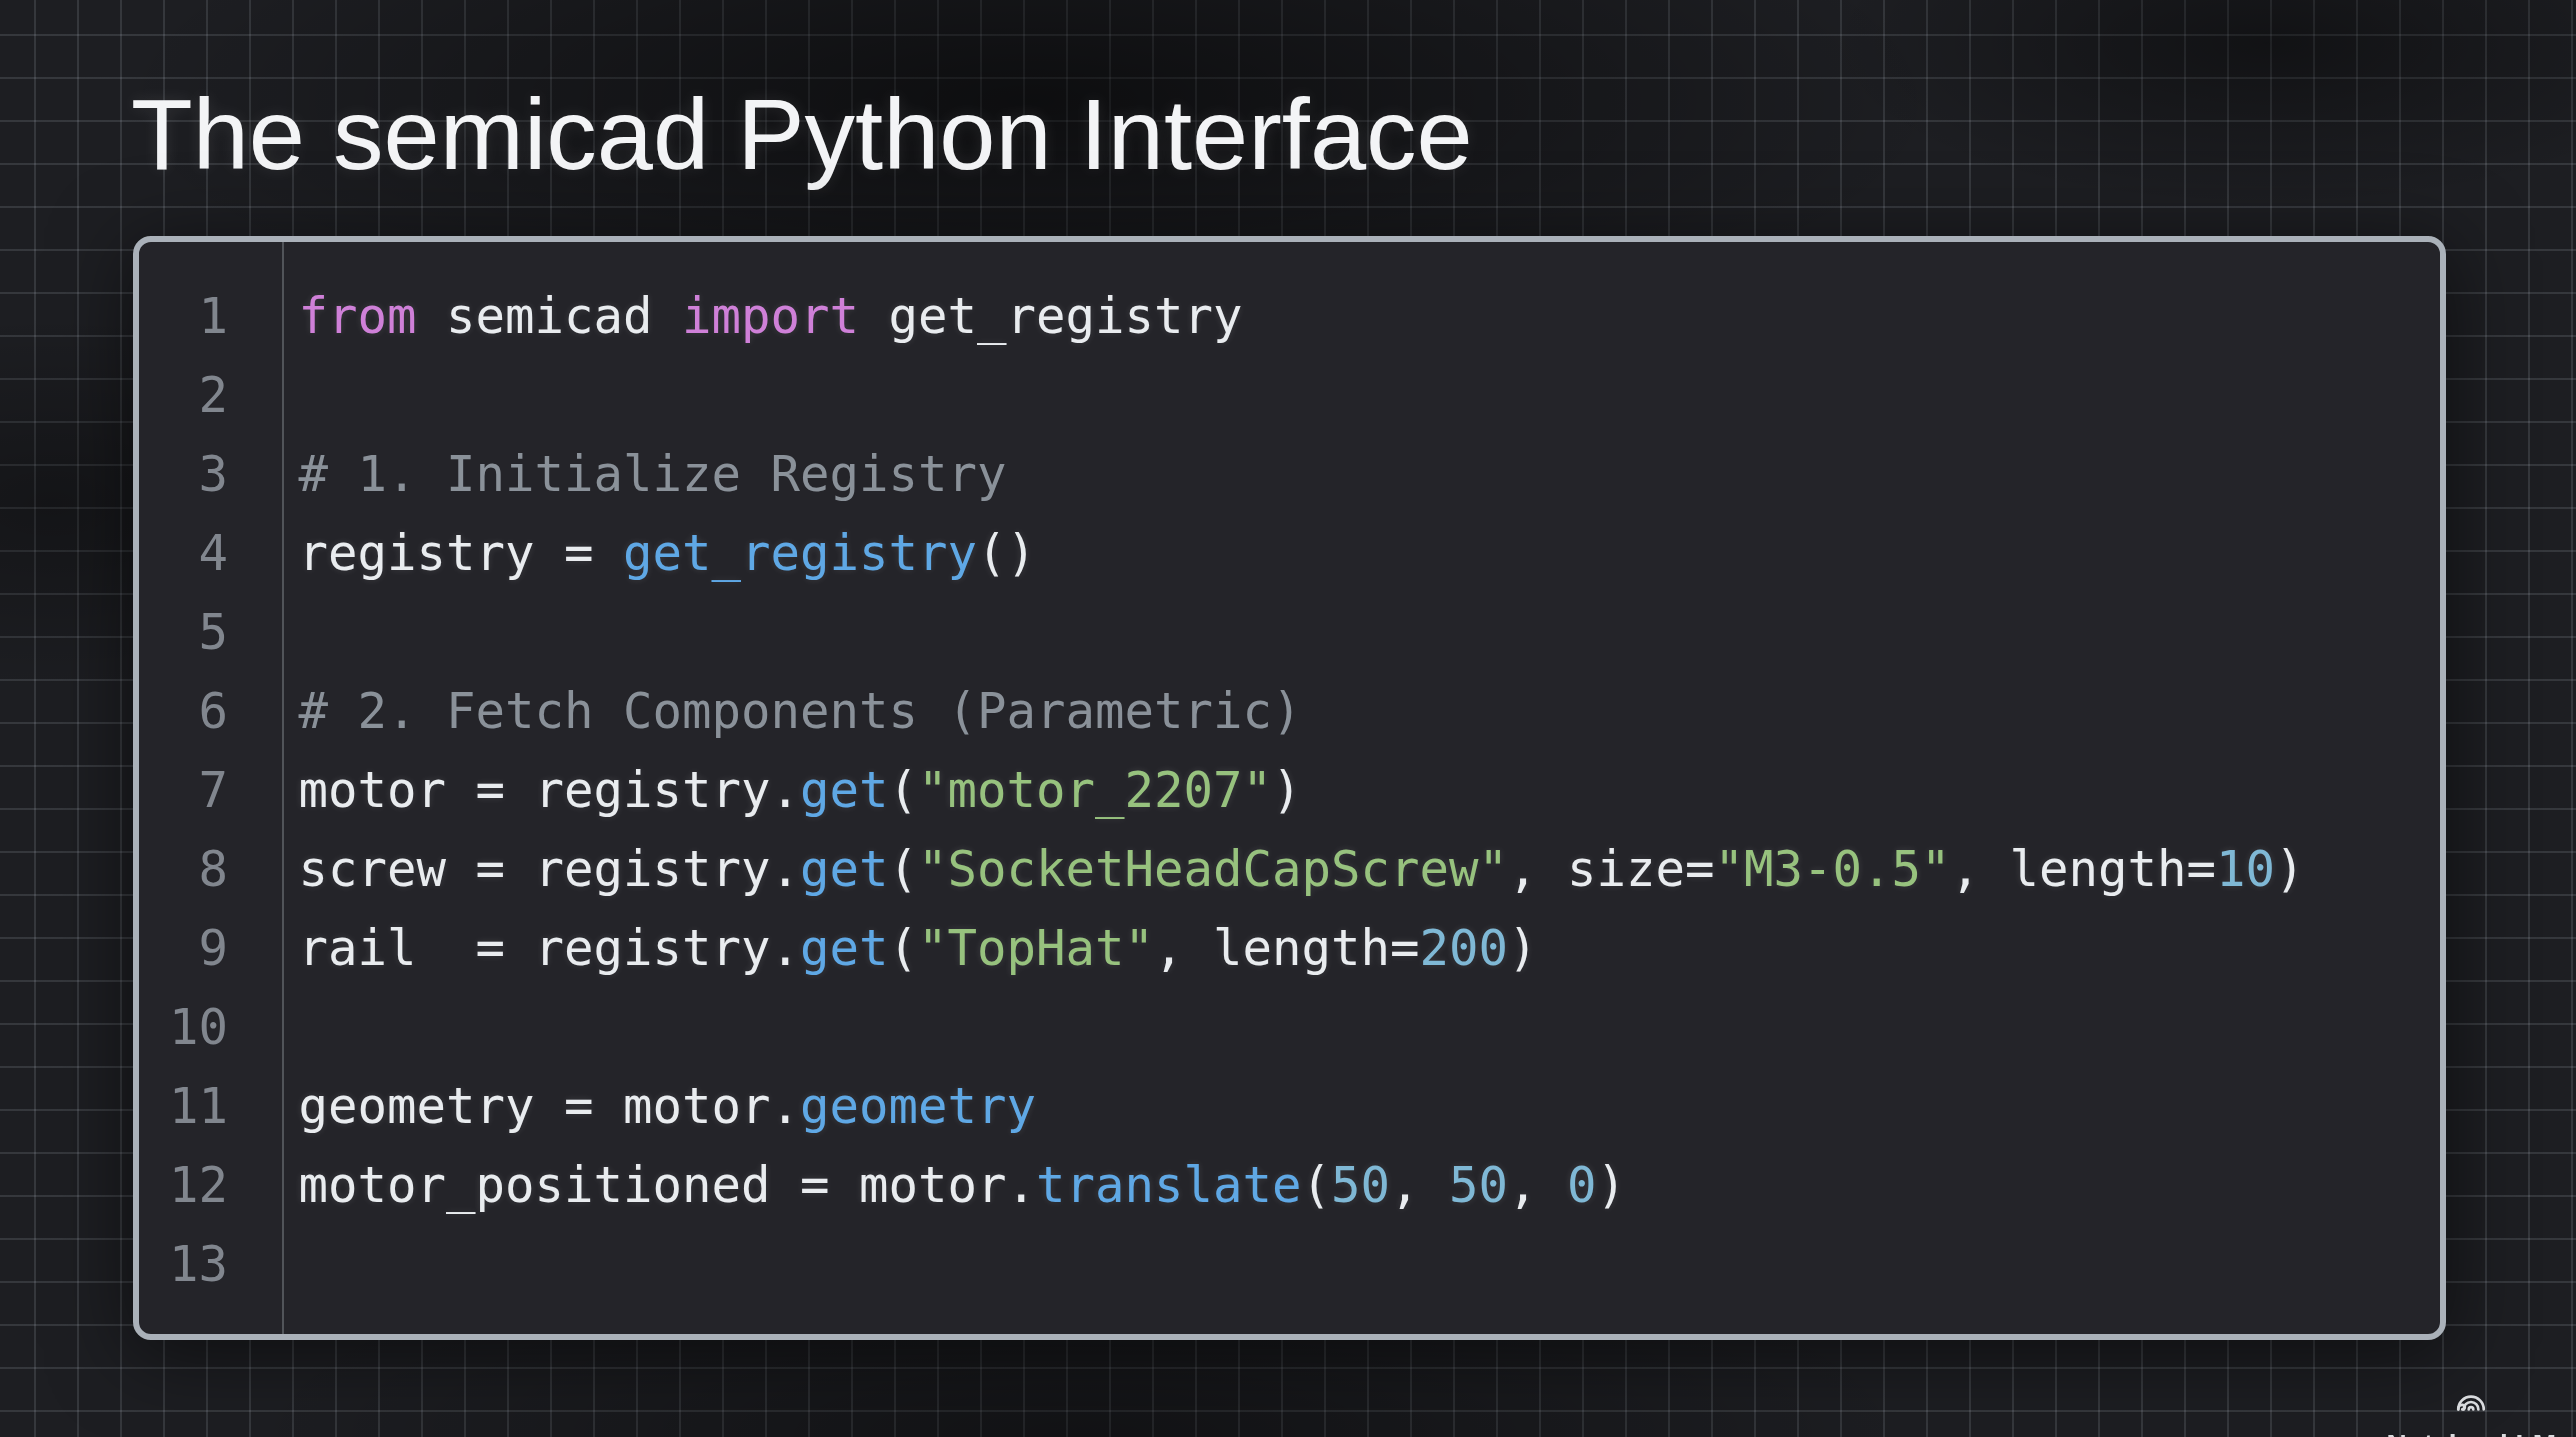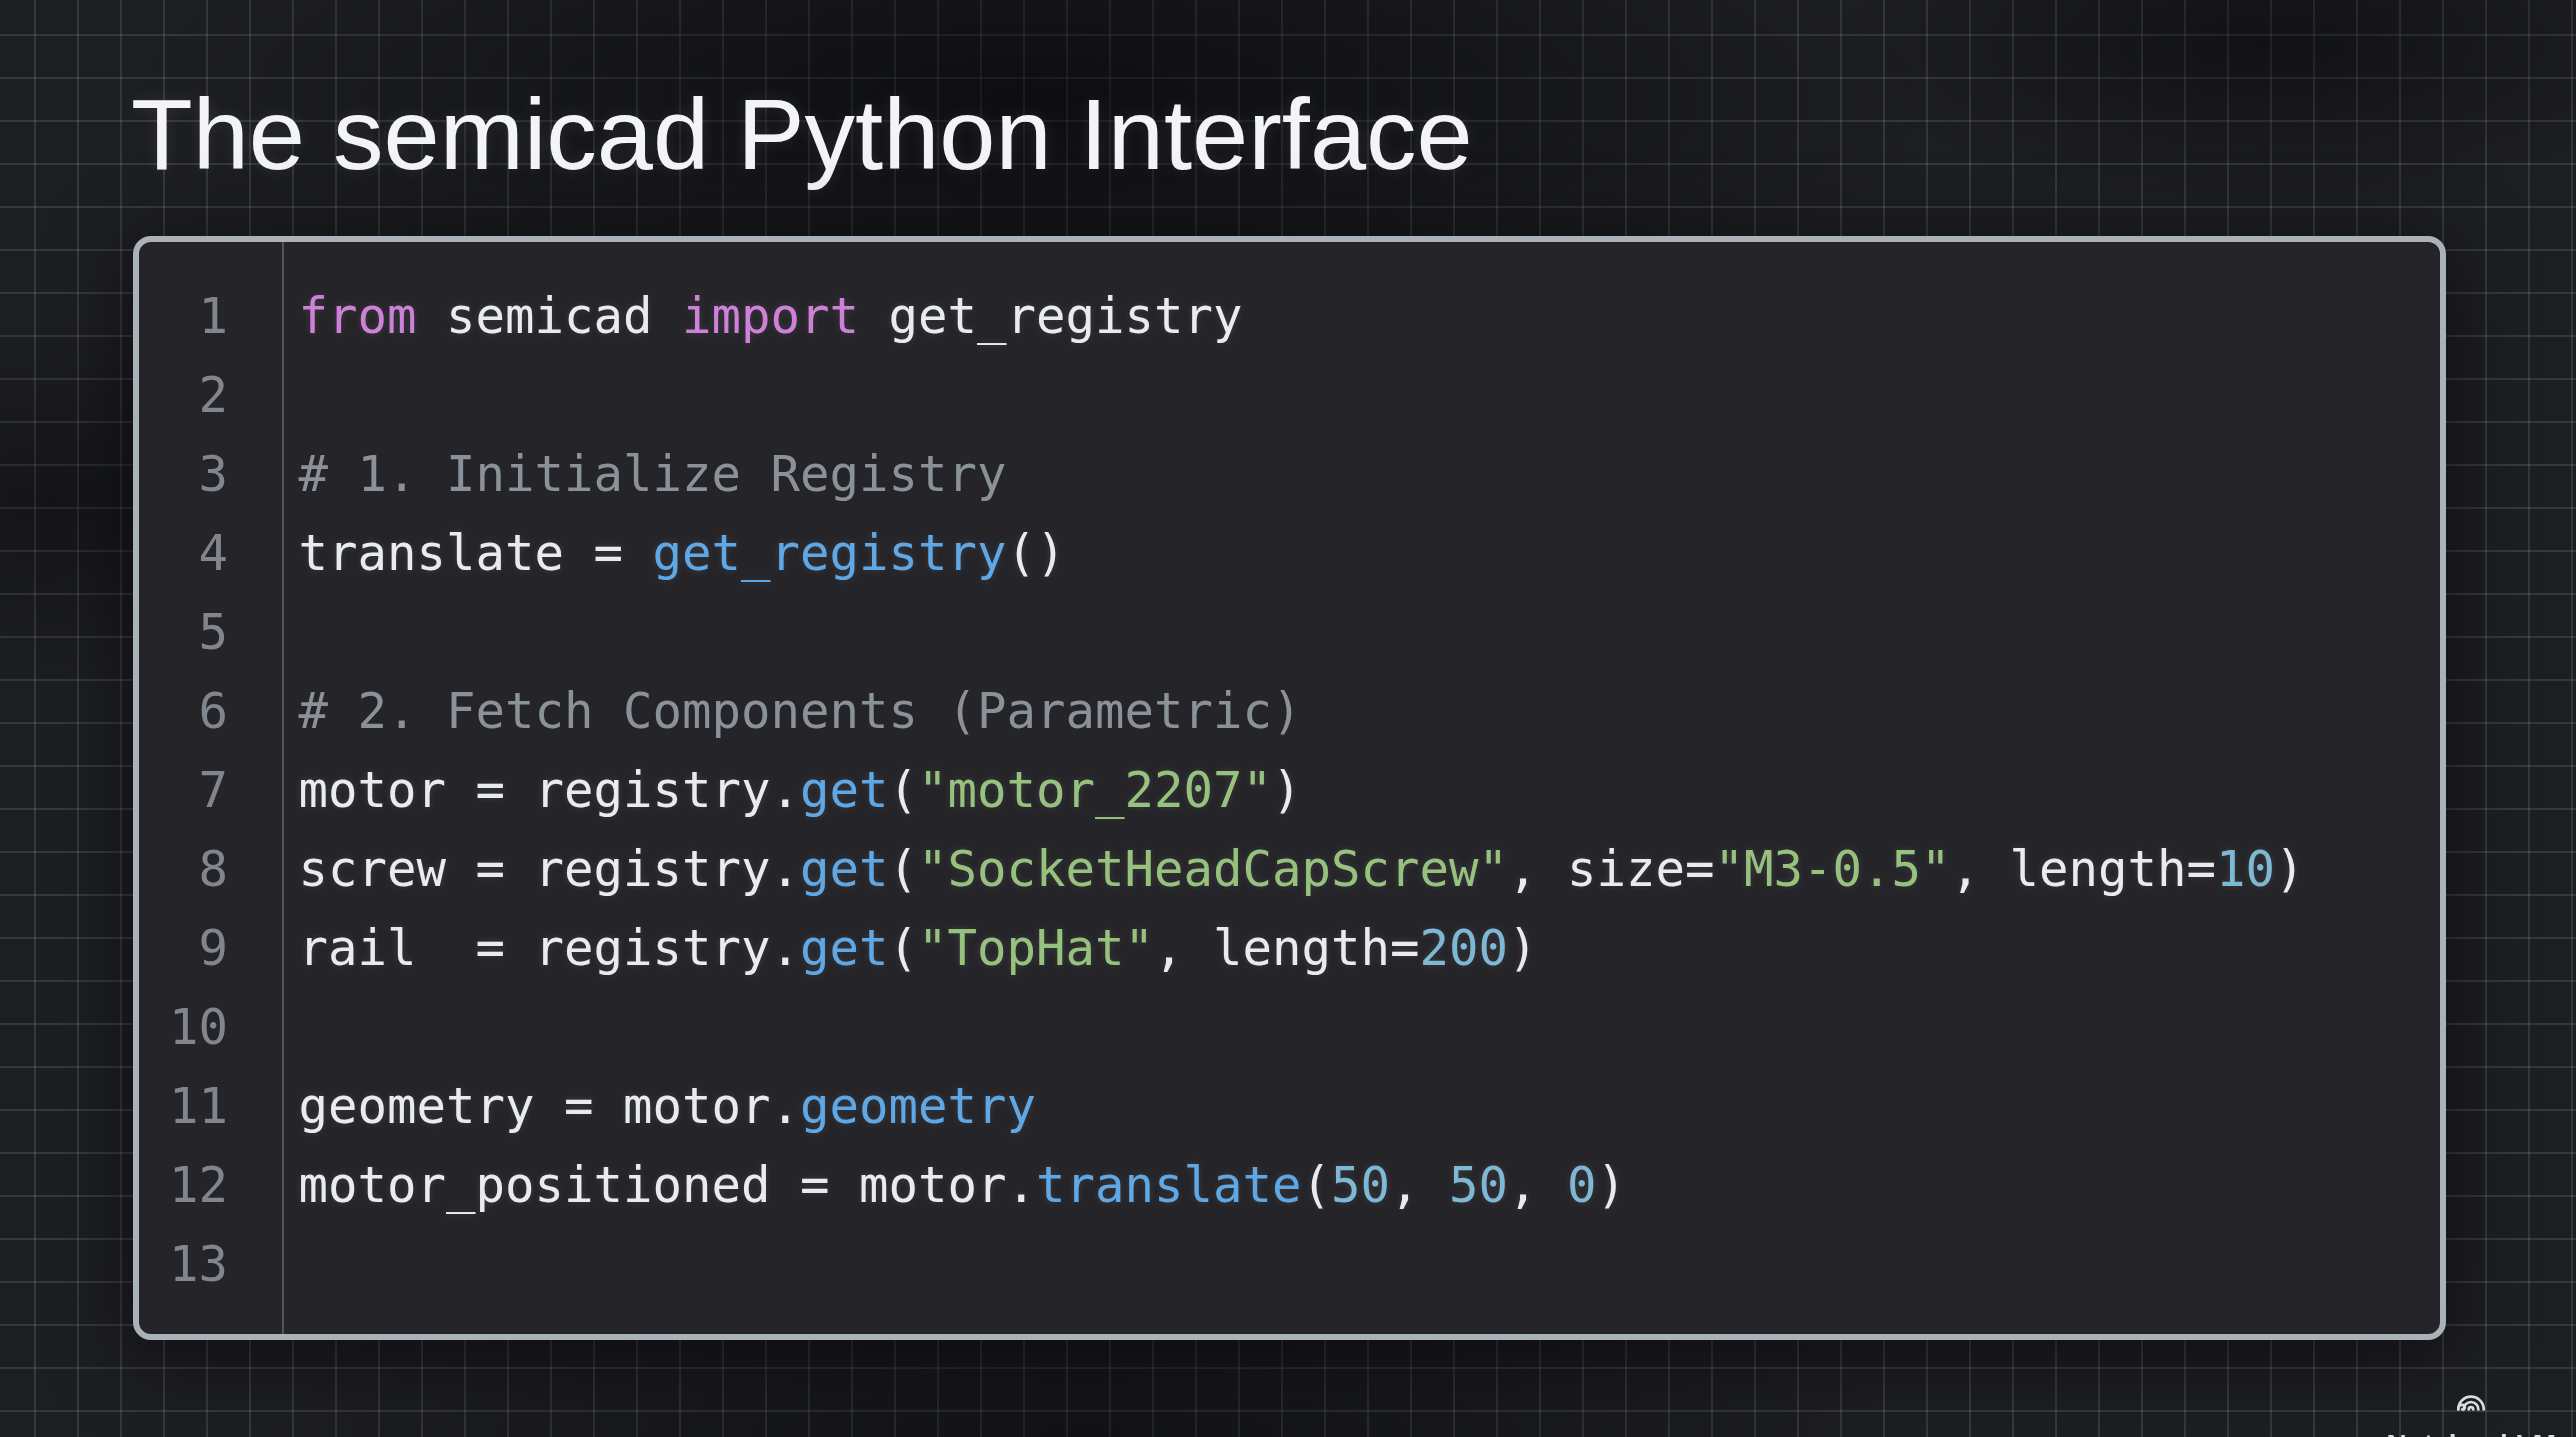--- a/index.html
+++ b/index.html
@@ -105,21 +105,21 @@
         <div class="ln">9</div>
         <div class="ln">10</div>
         <div class="ln">11</div>
         <div class="ln">12</div>
         <div class="ln">13</div>
       </div>
     <div class="code-area" id="code">
         <div class="code-line"><span class="tk kw">from</span><span class="tk pl"> semicad </span><span class="tk kw">import</span><span class="tk pl"> get_registry</span></div>
         <div class="code-line"></div>
         <div class="code-line"><span class="tk cm"># 1. Initialize Registry</span></div>
-        <div class="code-line"><span class="tk pl">translate = </span><span class="tk fn">get_registry</span><span class="tk pl">()</span></div>
+        <div class="code-line"><span class="tk pl">registry = </span><span class="tk fn">get_registry</span><span class="tk pl">()</span></div>
         <div class="code-line"></div>
         <div class="code-line"><span class="tk cm"># 2. Fetch Components (Parametric)</span></div>
         <div class="code-line"><span class="tk pl">motor = registry.</span><span class="tk fn">get</span><span class="tk pl">(</span><span class="tk st">"motor_2207"</span><span class="tk pl">)</span></div>
         <div class="code-line"><span class="tk pl">screw = registry.</span><span class="tk fn">get</span><span class="tk pl">(</span><span class="tk st">"SocketHeadCapScrew"</span><span class="tk pl">, size=</span><span class="tk st">"M3-0.5"</span><span class="tk pl">, length=</span><span class="tk nu">10</span><span class="tk pl">)</span></div>
         <div class="code-line"><span class="tk pl">rail  = registry.</span><span class="tk fn">get</span><span class="tk pl">(</span><span class="tk st">"TopHat"</span><span class="tk pl">, length=</span><span class="tk nu">200</span><span class="tk pl">)</span></div>
         <div class="code-line"></div>
         <div class="code-line"><span class="tk pl">geometry = motor.</span><span class="tk fn">geometry</span></div>
         <div class="code-line"><span class="tk pl">motor_positioned = motor.</span><span class="tk fn">translate</span><span class="tk pl">(</span><span class="tk nu">50</span><span class="tk pl">, </span><span class="tk nu">50</span><span class="tk pl">, </span><span class="tk nu">0</span><span class="tk pl">)</span></div>
       </div>
   </div>

